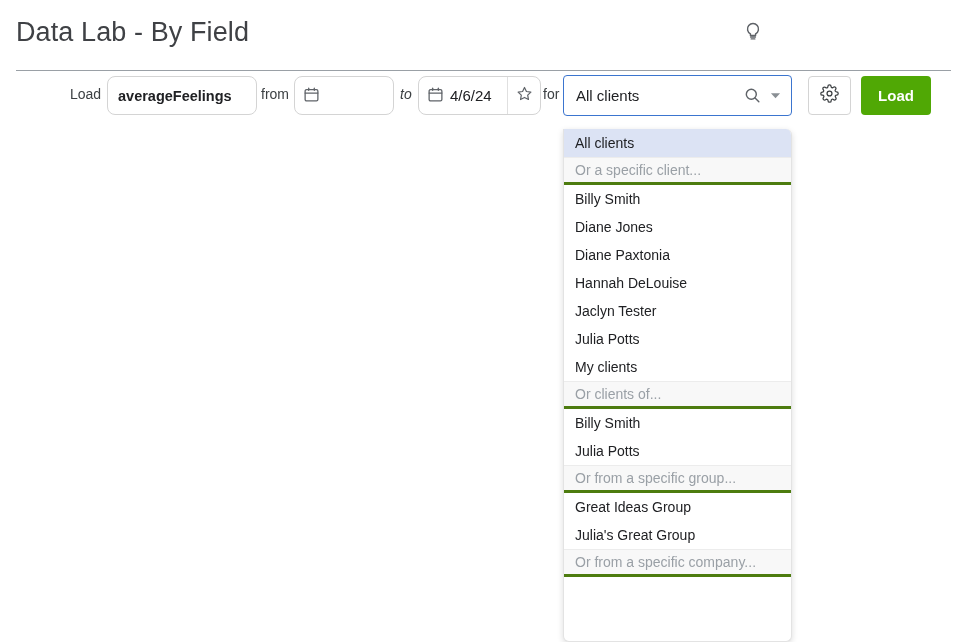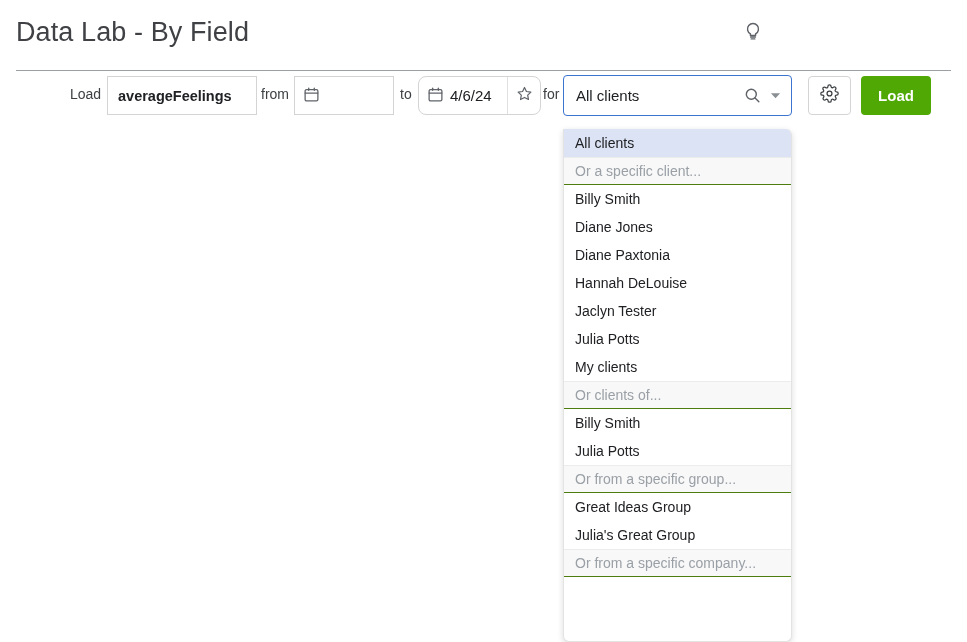--- a/index.html
+++ b/index.html
@@ -64,31 +64,31 @@
   }
   .tb-label {
     position: absolute;
     top: 12px;
     font-size: 14px;
     color: #3c4043;
     white-space: nowrap;
   }
   .lbl-load  { left: 70px; }
   .lbl-from  { left: 261px; }
-  .lbl-to    { left: 400px; }
+  .lbl-to    { left: 400px; font-style: italic; }
   .lbl-for   { left: 543px; }
 
   .field {
     position: absolute;
     top: 2px;
     height: 39px;
     box-sizing: border-box;
     background: #ffffff;
     border: 1px solid #d4d4d4;
-    border-radius: 0;
+    border-radius: 8px;
     display: flex;
     align-items: center;
     font-size: 15px;
     color: #202124;
   }
   .field-dataset {
     left: 107px;
     width: 150px;
     padding: 0 10px;
     font-weight: 600;
@@ -220,21 +220,21 @@
     cursor: pointer;
     box-sizing: border-box;
   }
   .dd-item.selected {
     background: #dce3f4;
   }
   .dd-item.header {
     color: #9aa0a6;
     background: #f8f8f8;
     border-top: 1px solid #ececec;
-    border-bottom: 1px solid #4d7c0f;
+    border-bottom: 3px solid #4d7c0f;
     cursor: default;
   }
 </style>
 </head>
 <body>
 
 <div class="page-header">
   <div class="page-title">Data Lab - By Field</div>
 
   <div class="header-action">

